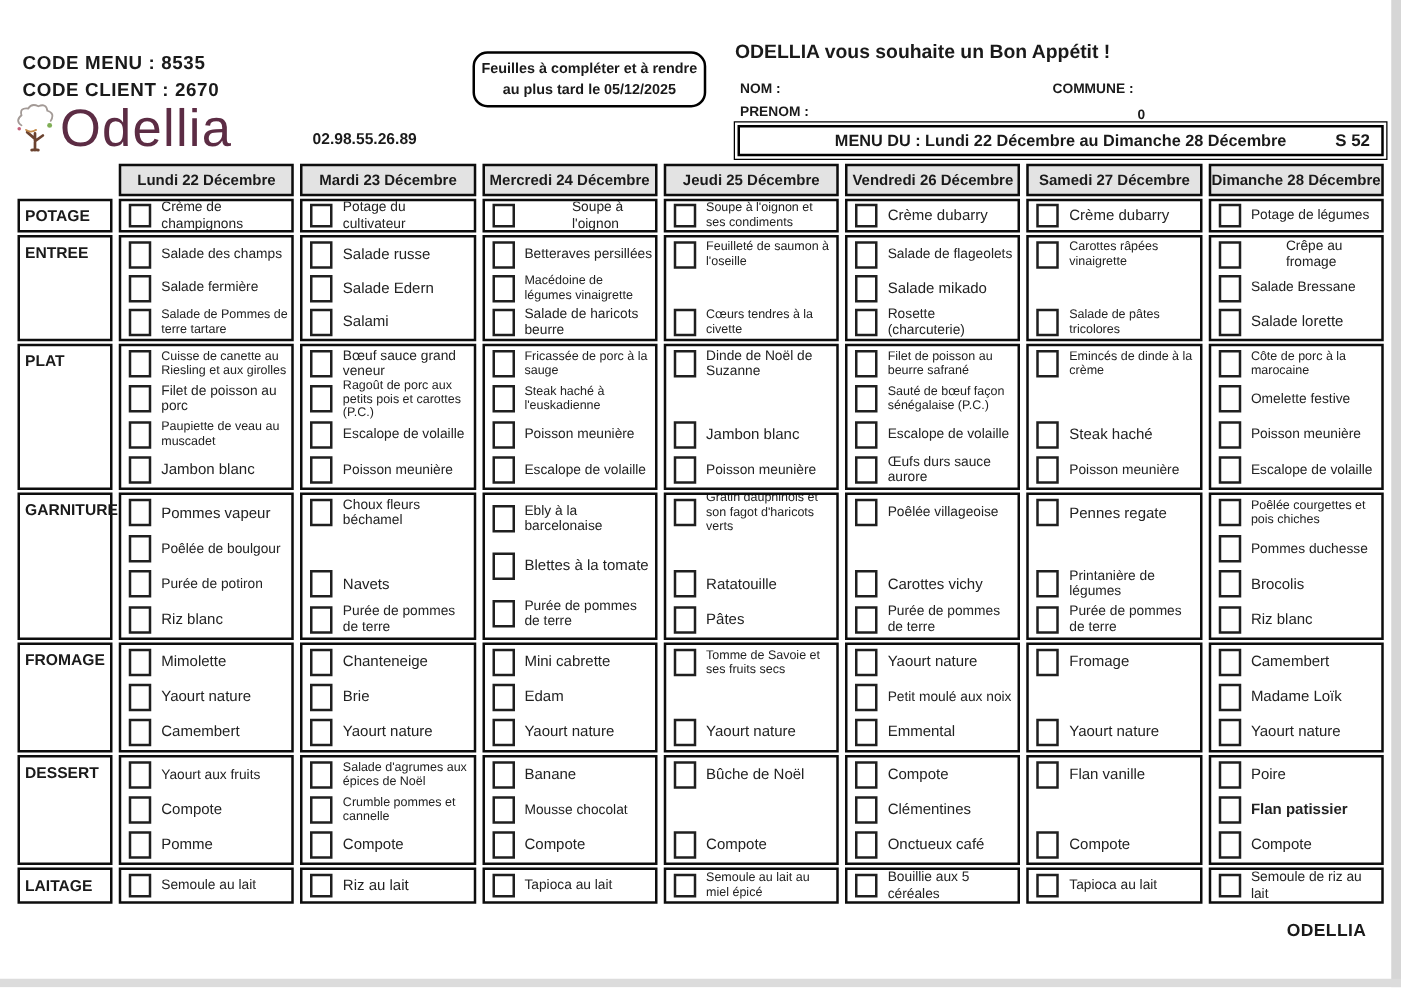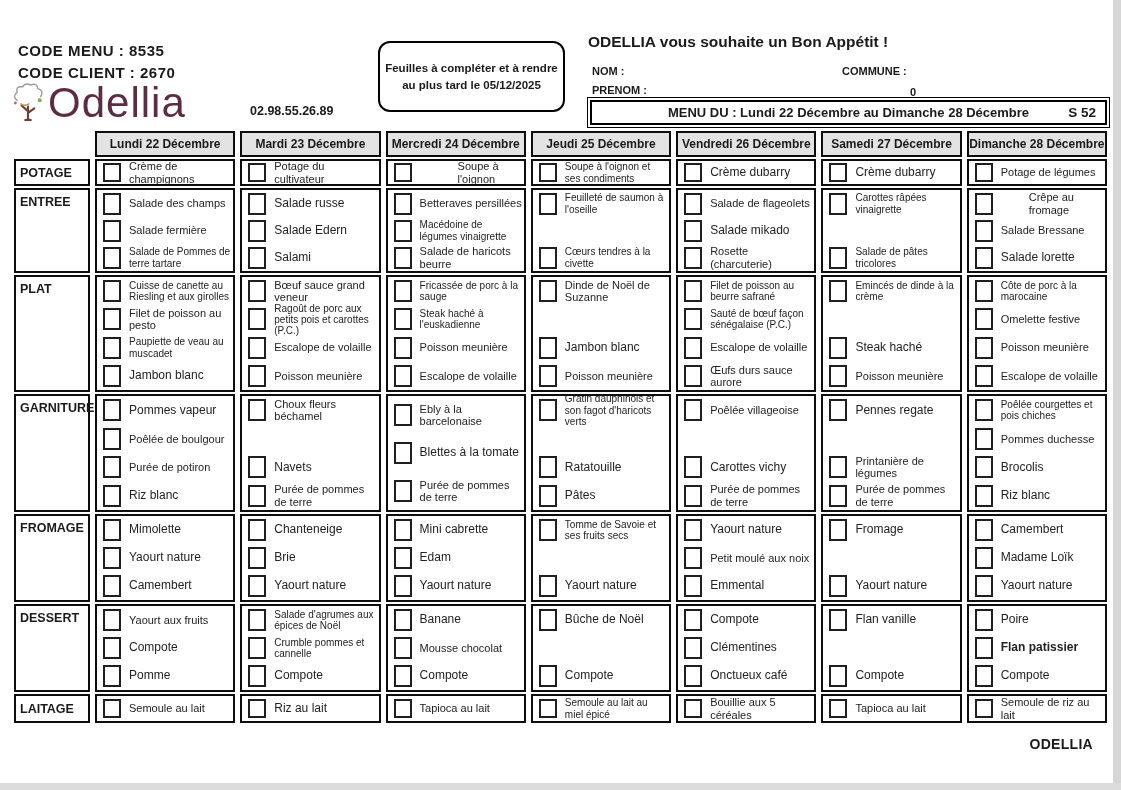--- a/index.html
+++ b/index.html
@@ -14,21 +14,21 @@
   
   .code-line { position:absolute; left:18px; font-weight:bold; font-size:15px; letter-spacing:.5px; }
   #codeMenu { top:42px; } #codeClient { top:64px; }
 
   .logo { position:absolute; left:10px; top:82px; display:flex; align-items:flex-end; }
   .logo-text { font-size:42px; color:#5c2c44; letter-spacing:1px; line-height:1; }
   .tree { width:36px; height:42px; margin-right:2px; }
 
   .phone { position:absolute; left:250px; top:104px; font-weight:bold; font-size:12.5px; }
 
-  .notice-box { position:absolute; left:378px; top:41px; width:187px; height:71px;
+  .notice-box { position:absolute; left:378px; top:41px; width:187px; height:45px;
       border:2.5px solid #000; border-radius:12px; display:flex; flex-direction:column;
       justify-content:center; text-align:center; font-weight:bold; font-size:11.5px; line-height:1.45; background:#fff;}
   .menu-type { position:absolute; left:378px; top:105px; width:187px; text-align:center;
       font-weight:bold; font-size:12px;margin-top:36px; }
 
   .greeting { position:absolute; left:588px; top:33px; font-weight:bold; font-size:15.5px; }
   .fld { position:absolute; font-weight:bold; font-size:11px; }
   #nomLbl { left:592px; top:65px; } #communeLbl { left:842px; top:65px; }
   #prenomLbl { left:592px; top:84px; } #communeVal { left:910px; top:86px; }
 
@@ -241,21 +241,21 @@
         </div>
       </div>
       <div class="cat">PLAT</div>
       <div class="cell">
         <div class="slot">
           <div class="cb"></div>
           <div class="lbl" style="font-size: 10px;">Cuisse de canette au Riesling et aux girolles</div>
         </div>
         <div class="slot">
           <div class="cb"></div>
-          <div class="lbl" style="font-size: 11px;">Filet de poisson au pesto</div>
+          <div class="lbl" style="font-size: 11px;">Filet de poisson au porc</div>
         </div>
         <div class="slot">
           <div class="cb"></div>
           <div class="lbl" style="font-size: 10px;">Paupiette de veau au muscadet</div>
         </div>
         <div class="slot">
           <div class="cb"></div>
           <div class="lbl" style="font-size: 12px;">Jambon blanc</div>
         </div>
       </div>

